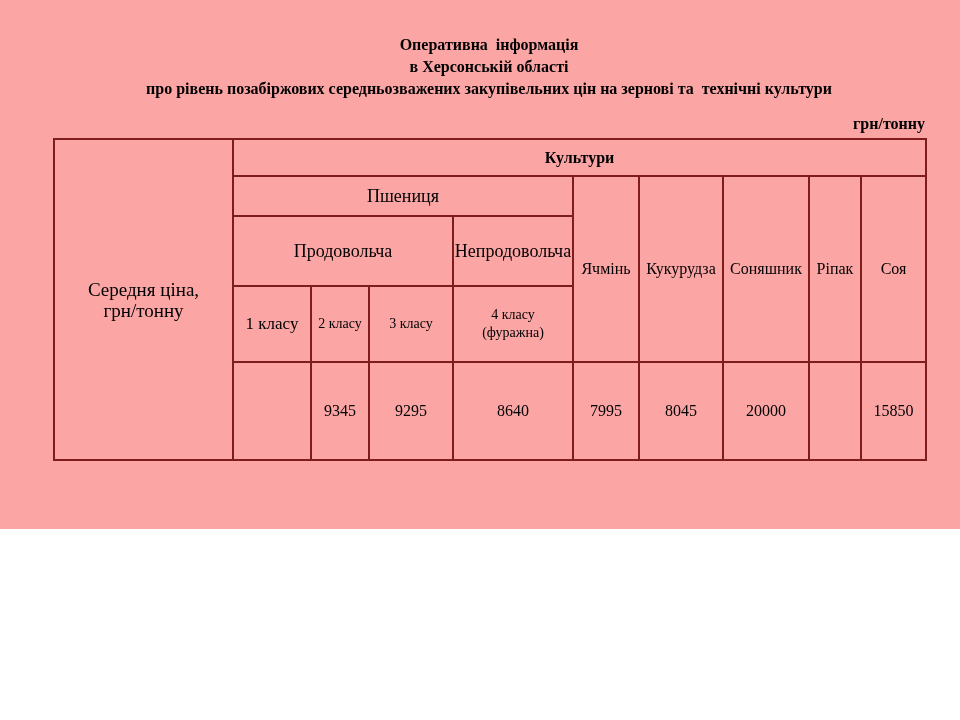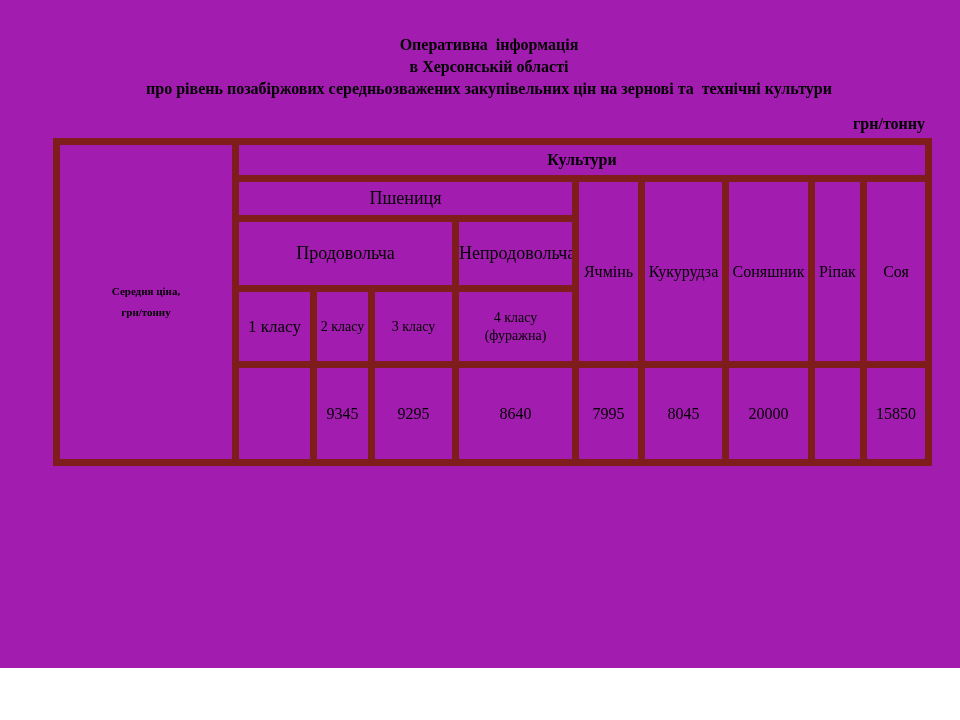--- a/index.html
+++ b/index.html
@@ -3,21 +3,21 @@
 <meta charset="utf-8">
 <style>
   * { margin: 0; padding: 0; box-sizing: border-box; }
   html, body { background: #ffffff; }
   body {
     width: 960px; height: 720px;
     font-family: "Liberation Serif", "DejaVu Serif", serif;
     color: #000000;
     overflow: hidden;
   }
-  .page { position: relative; width: 960px; height: 668px; background: #a21caf; }
+  .page { position: relative; width: 960px; height: 529px; background: #fca5a5; }
   .content { width: 872px; margin-left: 53px; }
 
   .title-block { padding-top: 34px; text-align: center; }
   .title-line {
     font-size: 16px; font-weight: bold; line-height: 22px;
     white-space: pre-wrap;
   }
 
   .unit-label {
     margin-top: 15px;
@@ -26,33 +26,33 @@
   }
 
   table.price-table {
     margin-top: 5px;
     width: 872px;
     border-collapse: collapse;
     table-layout: fixed;
     border: 2px solid #2b2b2b;
   }
   .price-table td {
-    border: 7px solid #7f1d1d;
+    border: 2px solid #7f1d1d;
     text-align: center;
     vertical-align: middle;
     padding: 0;
     overflow: hidden;
   }
   tr.r1 { height: 37px; }
   tr.r2 { height: 40px; }
   tr.r3 { height: 70px; }
   tr.r4 { height: 76px; }
   tr.r5 { height: 98px; }
 
-  .c-avg      { font-size: 11px; font-weight: bold; line-height: 21px; }
+  .c-avg      { font-size: 19px; font-weight: normal; line-height: 21px; }
   .c-cultures { font-size: 16px; font-weight: bold; }
   .c-group    { font-size: 18px; }
   .c-crop     { font-size: 16px; }
   .c-class1   { font-size: 17px; }
   .c-class-sm { font-size: 14px; line-height: 18px; }
   .c-val      { font-size: 16px; }
 </style>
 </head>
 <body>
 

